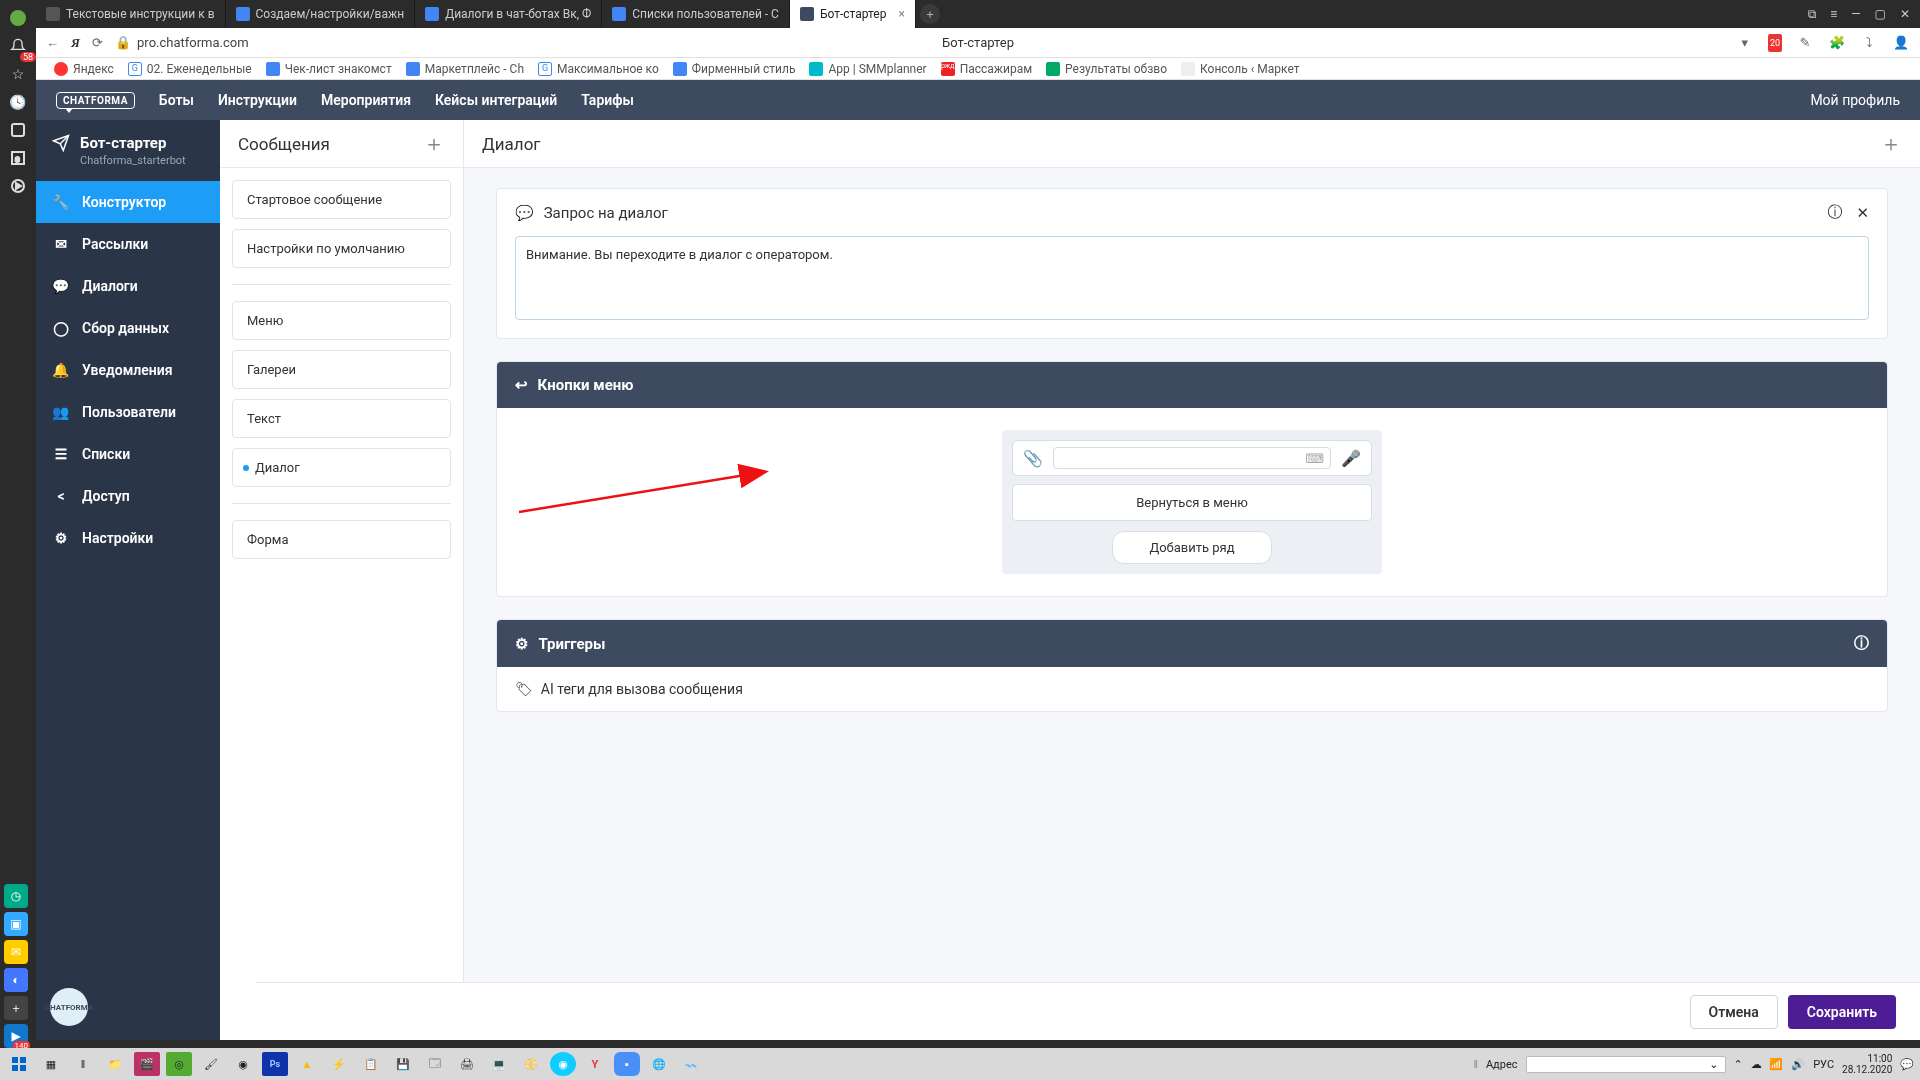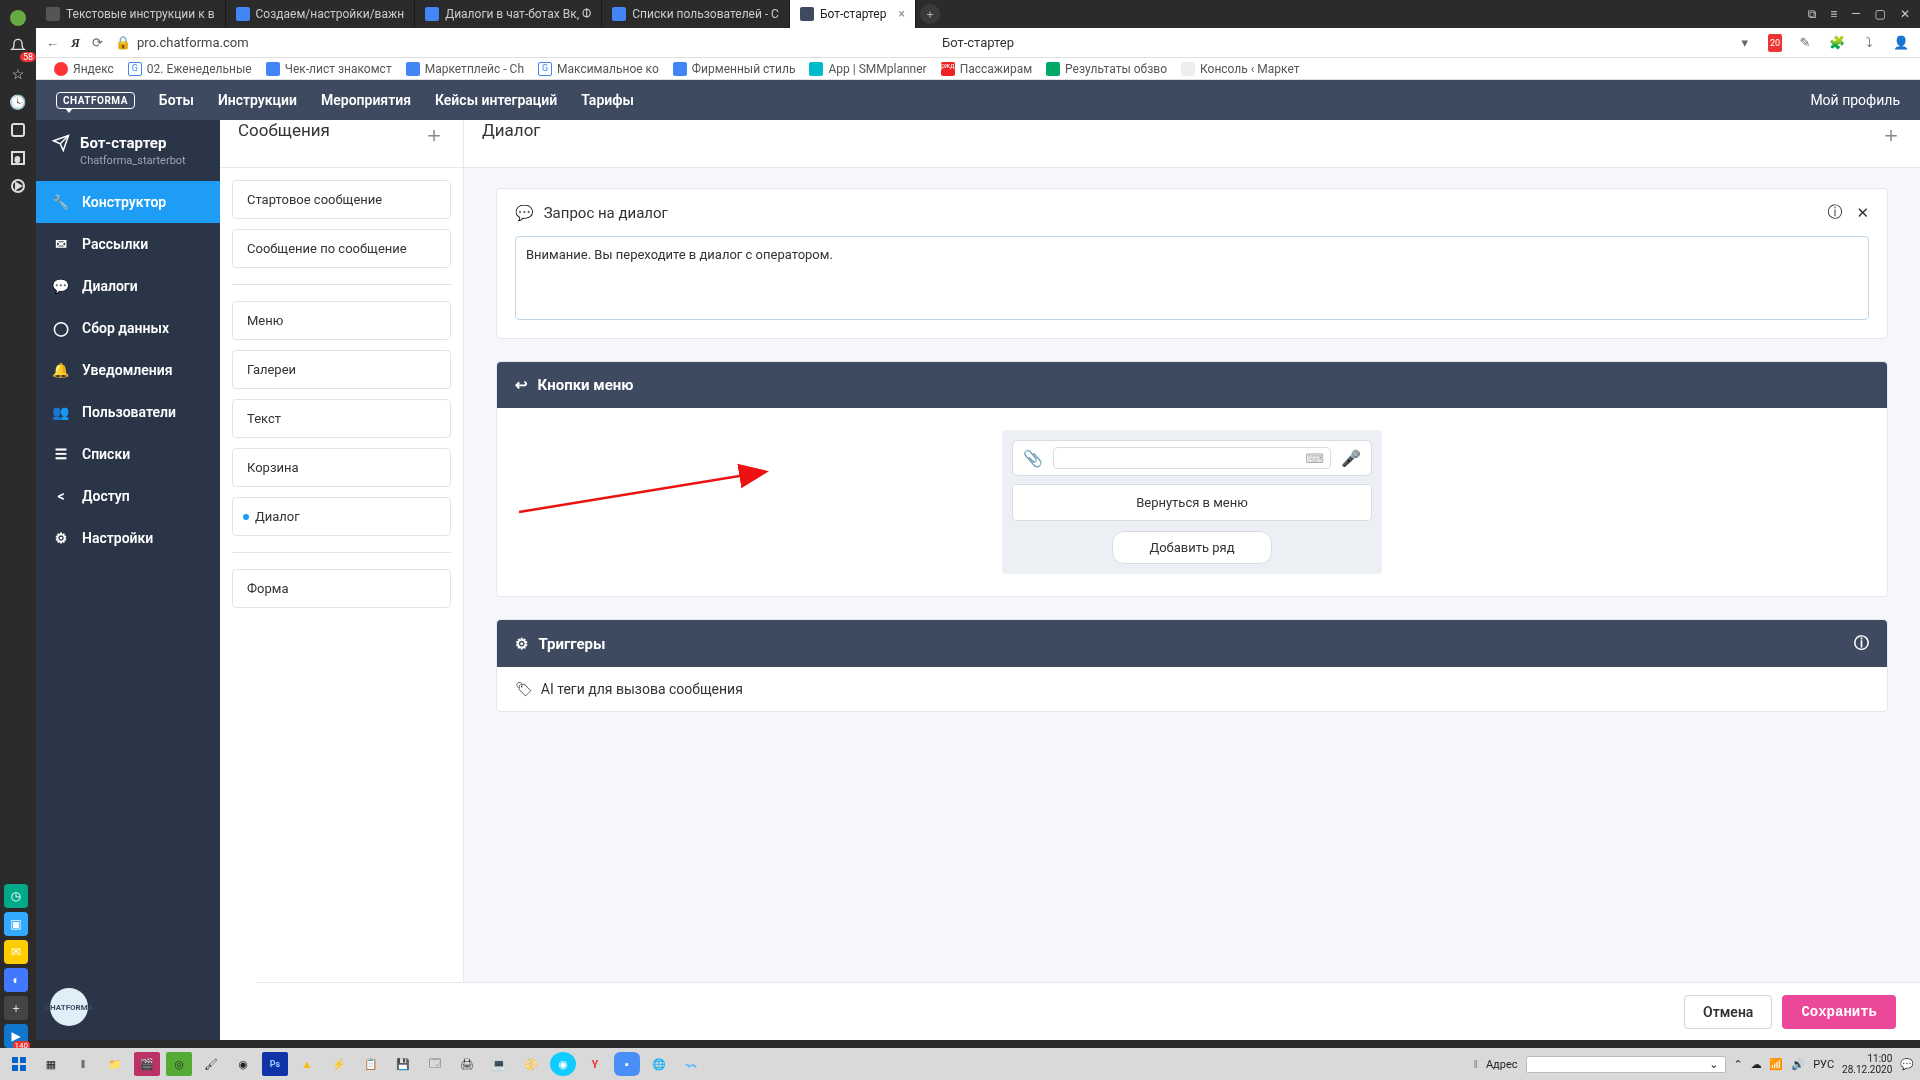--- a/index.html
+++ b/index.html
@@ -52,21 +52,21 @@
   .sb1 .bot .t{font-weight:700;font-size:15px;}
   .sb1 .bot .s{font-size:11px;color:#9aa5b5;margin-top:2px;}
   .sb1 .item{display:flex;align-items:center;gap:12px;padding:12px 16px;font-size:14px;font-weight:600;cursor:pointer;}
   .sb1 .item.active{background:#1e9df7;}
   .sb1 .ico{width:18px;height:18px;display:flex;align-items:center;justify-content:center;}
   .sb1 .bottom-avatar{margin-top:auto;padding:14px;}
   .sb1 .bottom-avatar .av{width:38px;height:38px;border-radius:50%;background:#dfeef7;display:flex;align-items:center;justify-content:center;font-size:8px;color:#3d4a60;font-weight:700;}
 
   
   .sb2{width:244px;background:#fff;border-right:1px solid #e5e8ec;display:flex;flex-direction:column;}
-  .colhead{display:flex;justify-content:space-between;padding:0 18px;height:48px;border-bottom:1px solid #e5e8ec;}
+  .colhead{display:flex;align-items:center;justify-content:space-between;padding:0 18px;height:48px;border-bottom:1px solid #e5e8ec;}
   .colhead .h{font-size:17px;font-weight:400;color:#333;}
   .colhead .plus{font-size:22px;color:#888;cursor:pointer;}
   .msglist{padding:12px;display:flex;flex-direction:column;gap:10px;overflow-y:auto;}
   .msg{border:1px solid #e0e4ea;border-radius:4px;padding:11px 14px;font-size:13px;color:#333;cursor:pointer;background:#fff;}
   .msg.divider{border:none;border-top:1px solid #e0e4ea;border-radius:0;padding:0;margin:6px 0;height:0;}
   .msg.active{position:relative;padding-left:22px;}
   .msg.active::before{content:"";position:absolute;left:10px;top:50%;transform:translateY(-50%);width:6px;height:6px;border-radius:50%;background:#1e9df7;}
 
   
   .editor{flex:1;display:flex;flex-direction:column;background:#f5f7fa;overflow:hidden;}
@@ -87,21 +87,21 @@
   .mock-btn{background:#fff;border:1px solid #d9dde3;border-radius:4px;text-align:center;padding:10px;font-size:13px;color:#333;margin-bottom:10px;cursor:pointer;}
   .mock-add{background:#fff;border:1px solid #d9dde3;border-radius:12px;text-align:center;padding:8px 16px;font-size:13px;color:#333;margin:0 auto;display:block;width:160px;cursor:pointer;}
   
   .arrow{position:absolute;left:22px;top:54px;pointer-events:none;}
   .dark-head-ic{margin-left:auto;color:#fff;}
 
   
   .footer{position:absolute;left:220px;right:0;bottom:0;height:58px;background:#fff;border-top:1px solid #e5e8ec;display:flex;align-items:center;justify-content:flex-end;gap:10px;padding:0 24px;}
   .btn{padding:8px 18px;border-radius:4px;font-size:14px;font-weight:600;cursor:pointer;border:1px solid transparent;}
   .btn.sec{background:#fff;border-color:#d0d5dc;color:#333;}
-  .btn.pri{background:#ec4899;color:#fff;font-family:Liberation Mono, monospace;}
+  .btn.pri{background:#4c1d95;color:#fff;}
 
   
   .taskbar{position:absolute;left:0;right:0;bottom:0;height:32px;background:#d9d9d9;display:flex;align-items:center;padding:0 6px;gap:6px;font-size:11px;color:#222;}
   .taskbar .tb{width:26px;height:24px;display:flex;align-items:center;justify-content:center;border-radius:2px;}
   .taskbar .tray{margin-left:auto;display:flex;align-items:center;gap:8px;}
   .taskbar .clock{text-align:right;line-height:1.1;font-size:10px;}
   .addrbox{display:flex;align-items:center;gap:4px;border:1px solid #bbb;background:#fff;padding:1px 6px;border-radius:2px;width:200px;}
   .addrbox input{border:none;outline:none;flex:1;font-size:11px;}
 
   svg{display:block;}
@@ -310,26 +310,25 @@
       </div>
   </div>
 
   <div class="sb2">
     <div class="colhead">
       <span class="h">Сообщения</span>
       <span class="plus">＋</span>
     </div>
     <div class="msglist">
       <div class="msg">Стартовое сообщение</div>
-      <div class="msg">Сообщение по сообщение</div>
+      <div class="msg">Настройки по умолчанию</div>
       <div class="msg divider"></div>
       <div class="msg">Меню</div>
       <div class="msg">Галереи</div>
       <div class="msg">Текст</div>
-      <div class="msg">Корзина</div>
       <div class="msg active">Диалог</div>
       <div class="msg divider"></div>
       <div class="msg">Форма</div>
     </div>
   </div>
 
   <div class="editor">
     <div class="colhead">
       <span class="h">Диалог</span>
       <span class="plus">＋</span>

